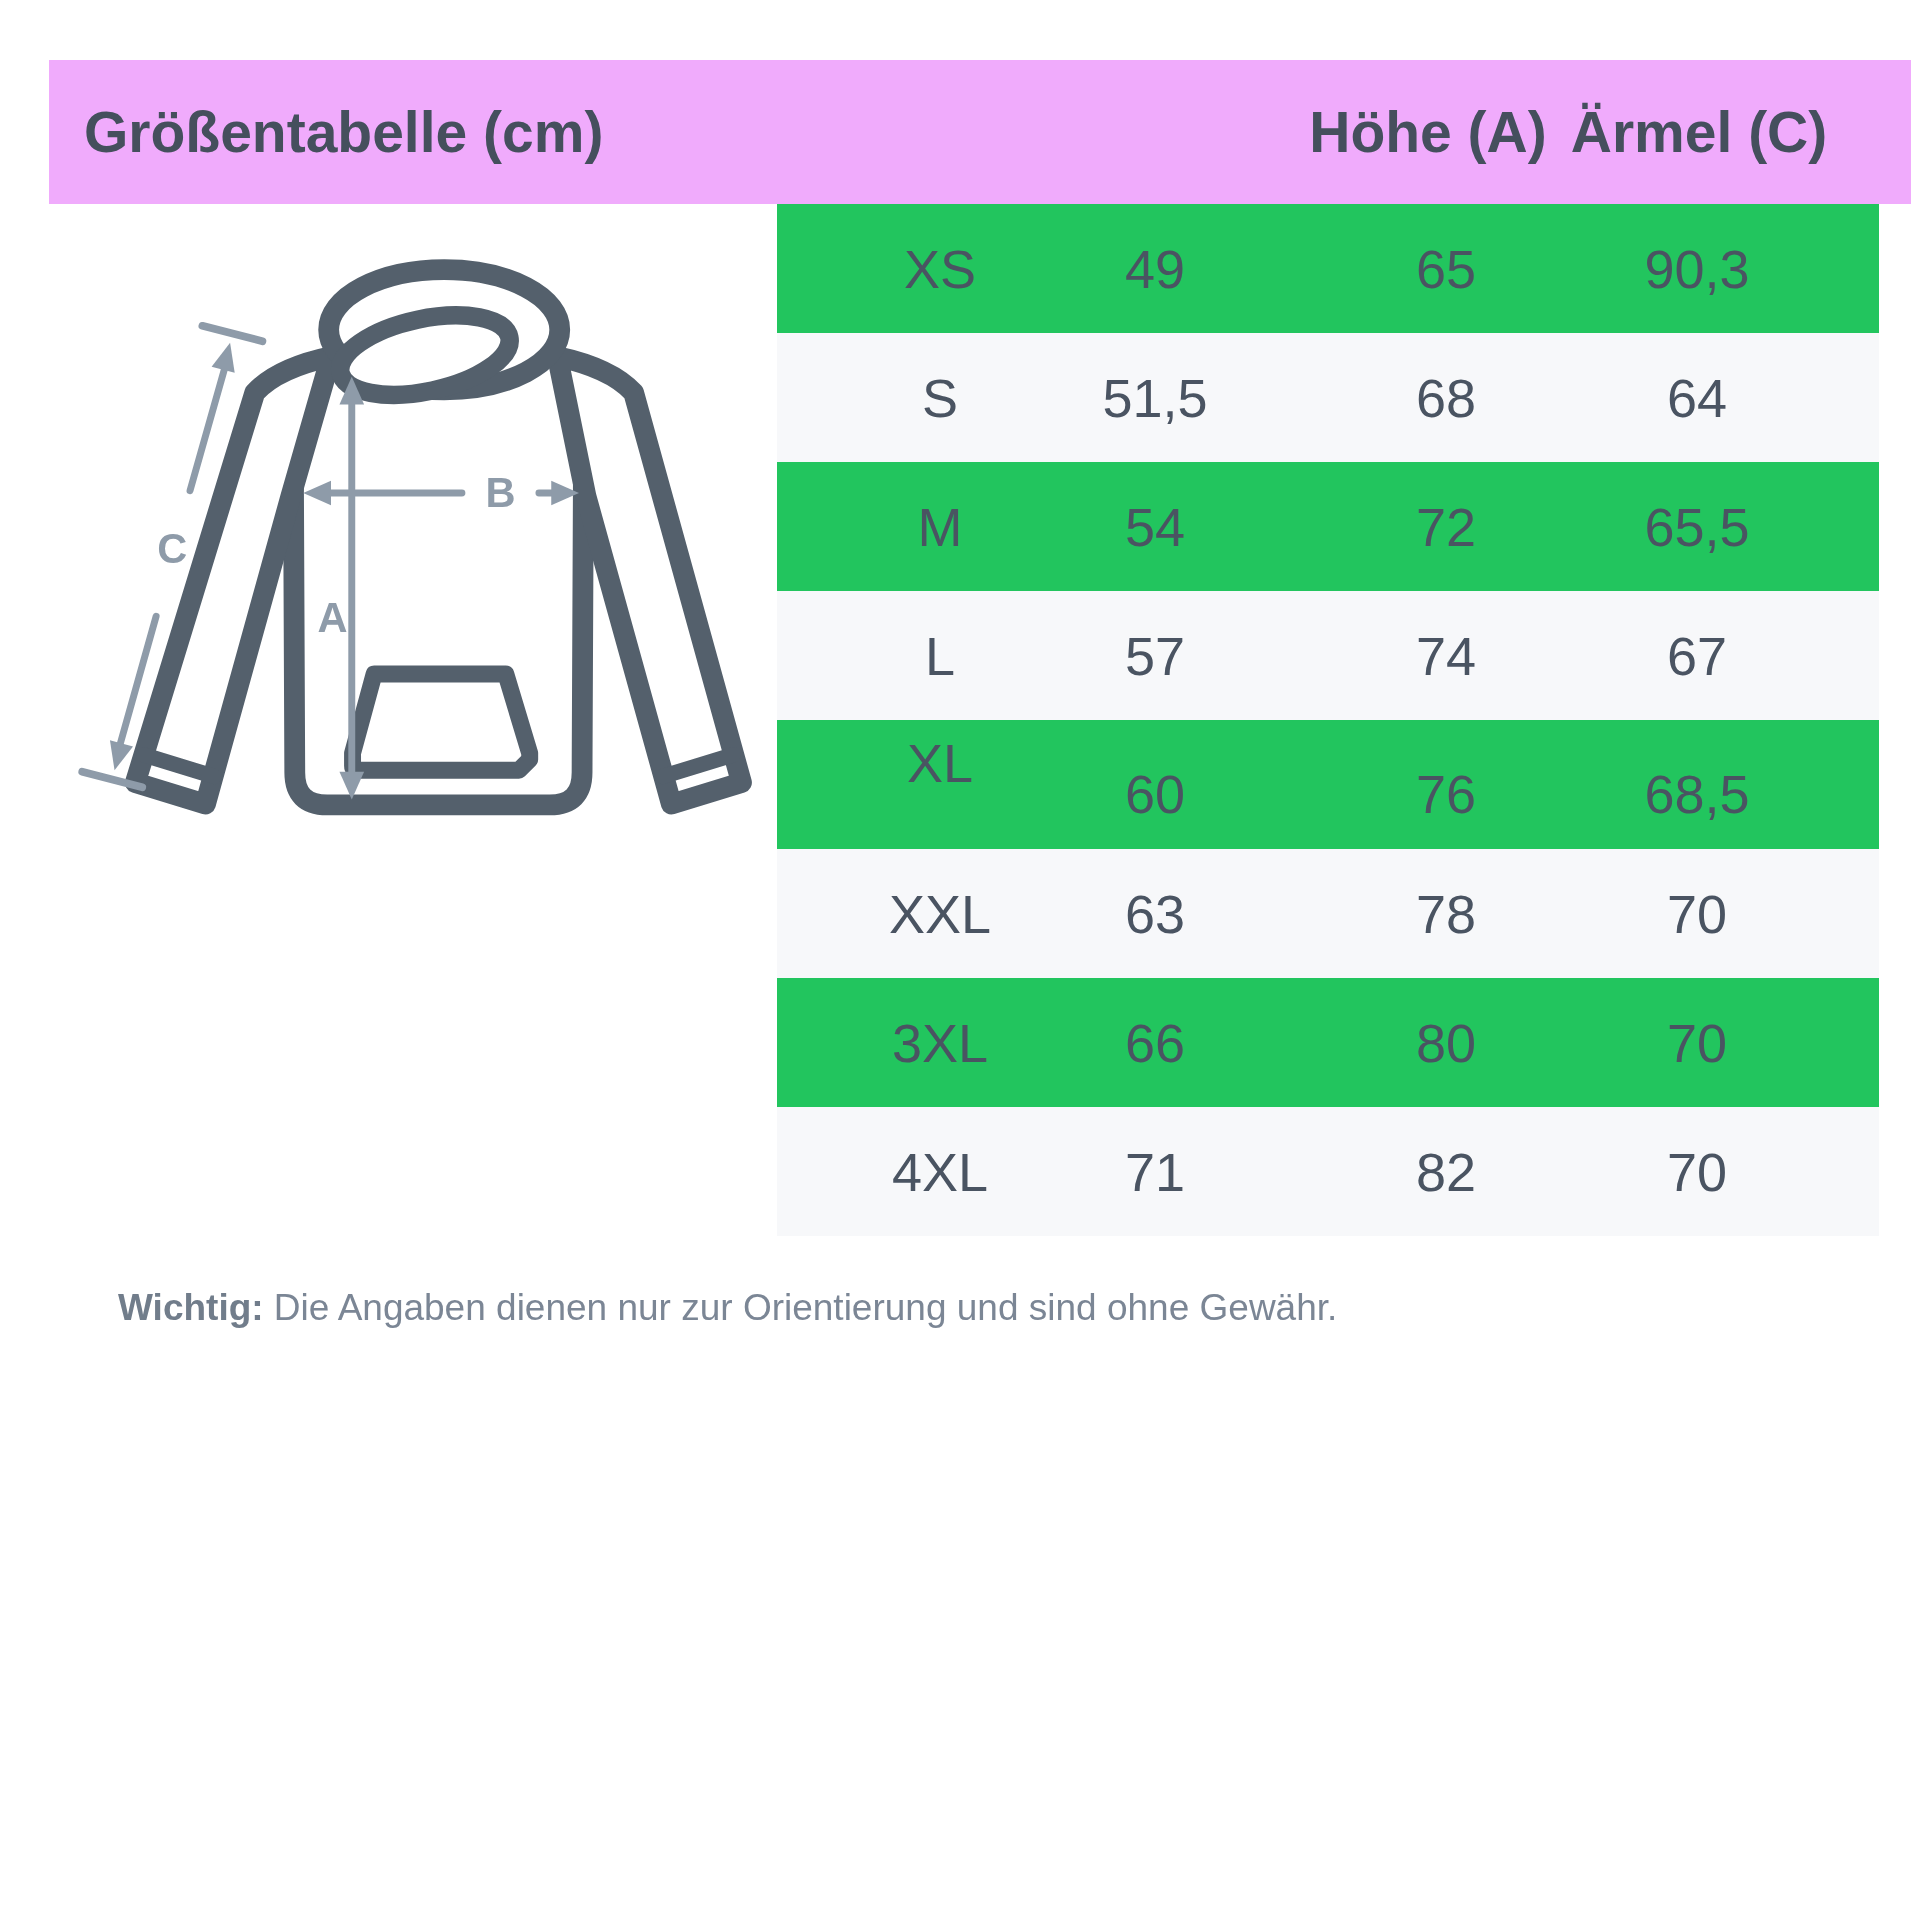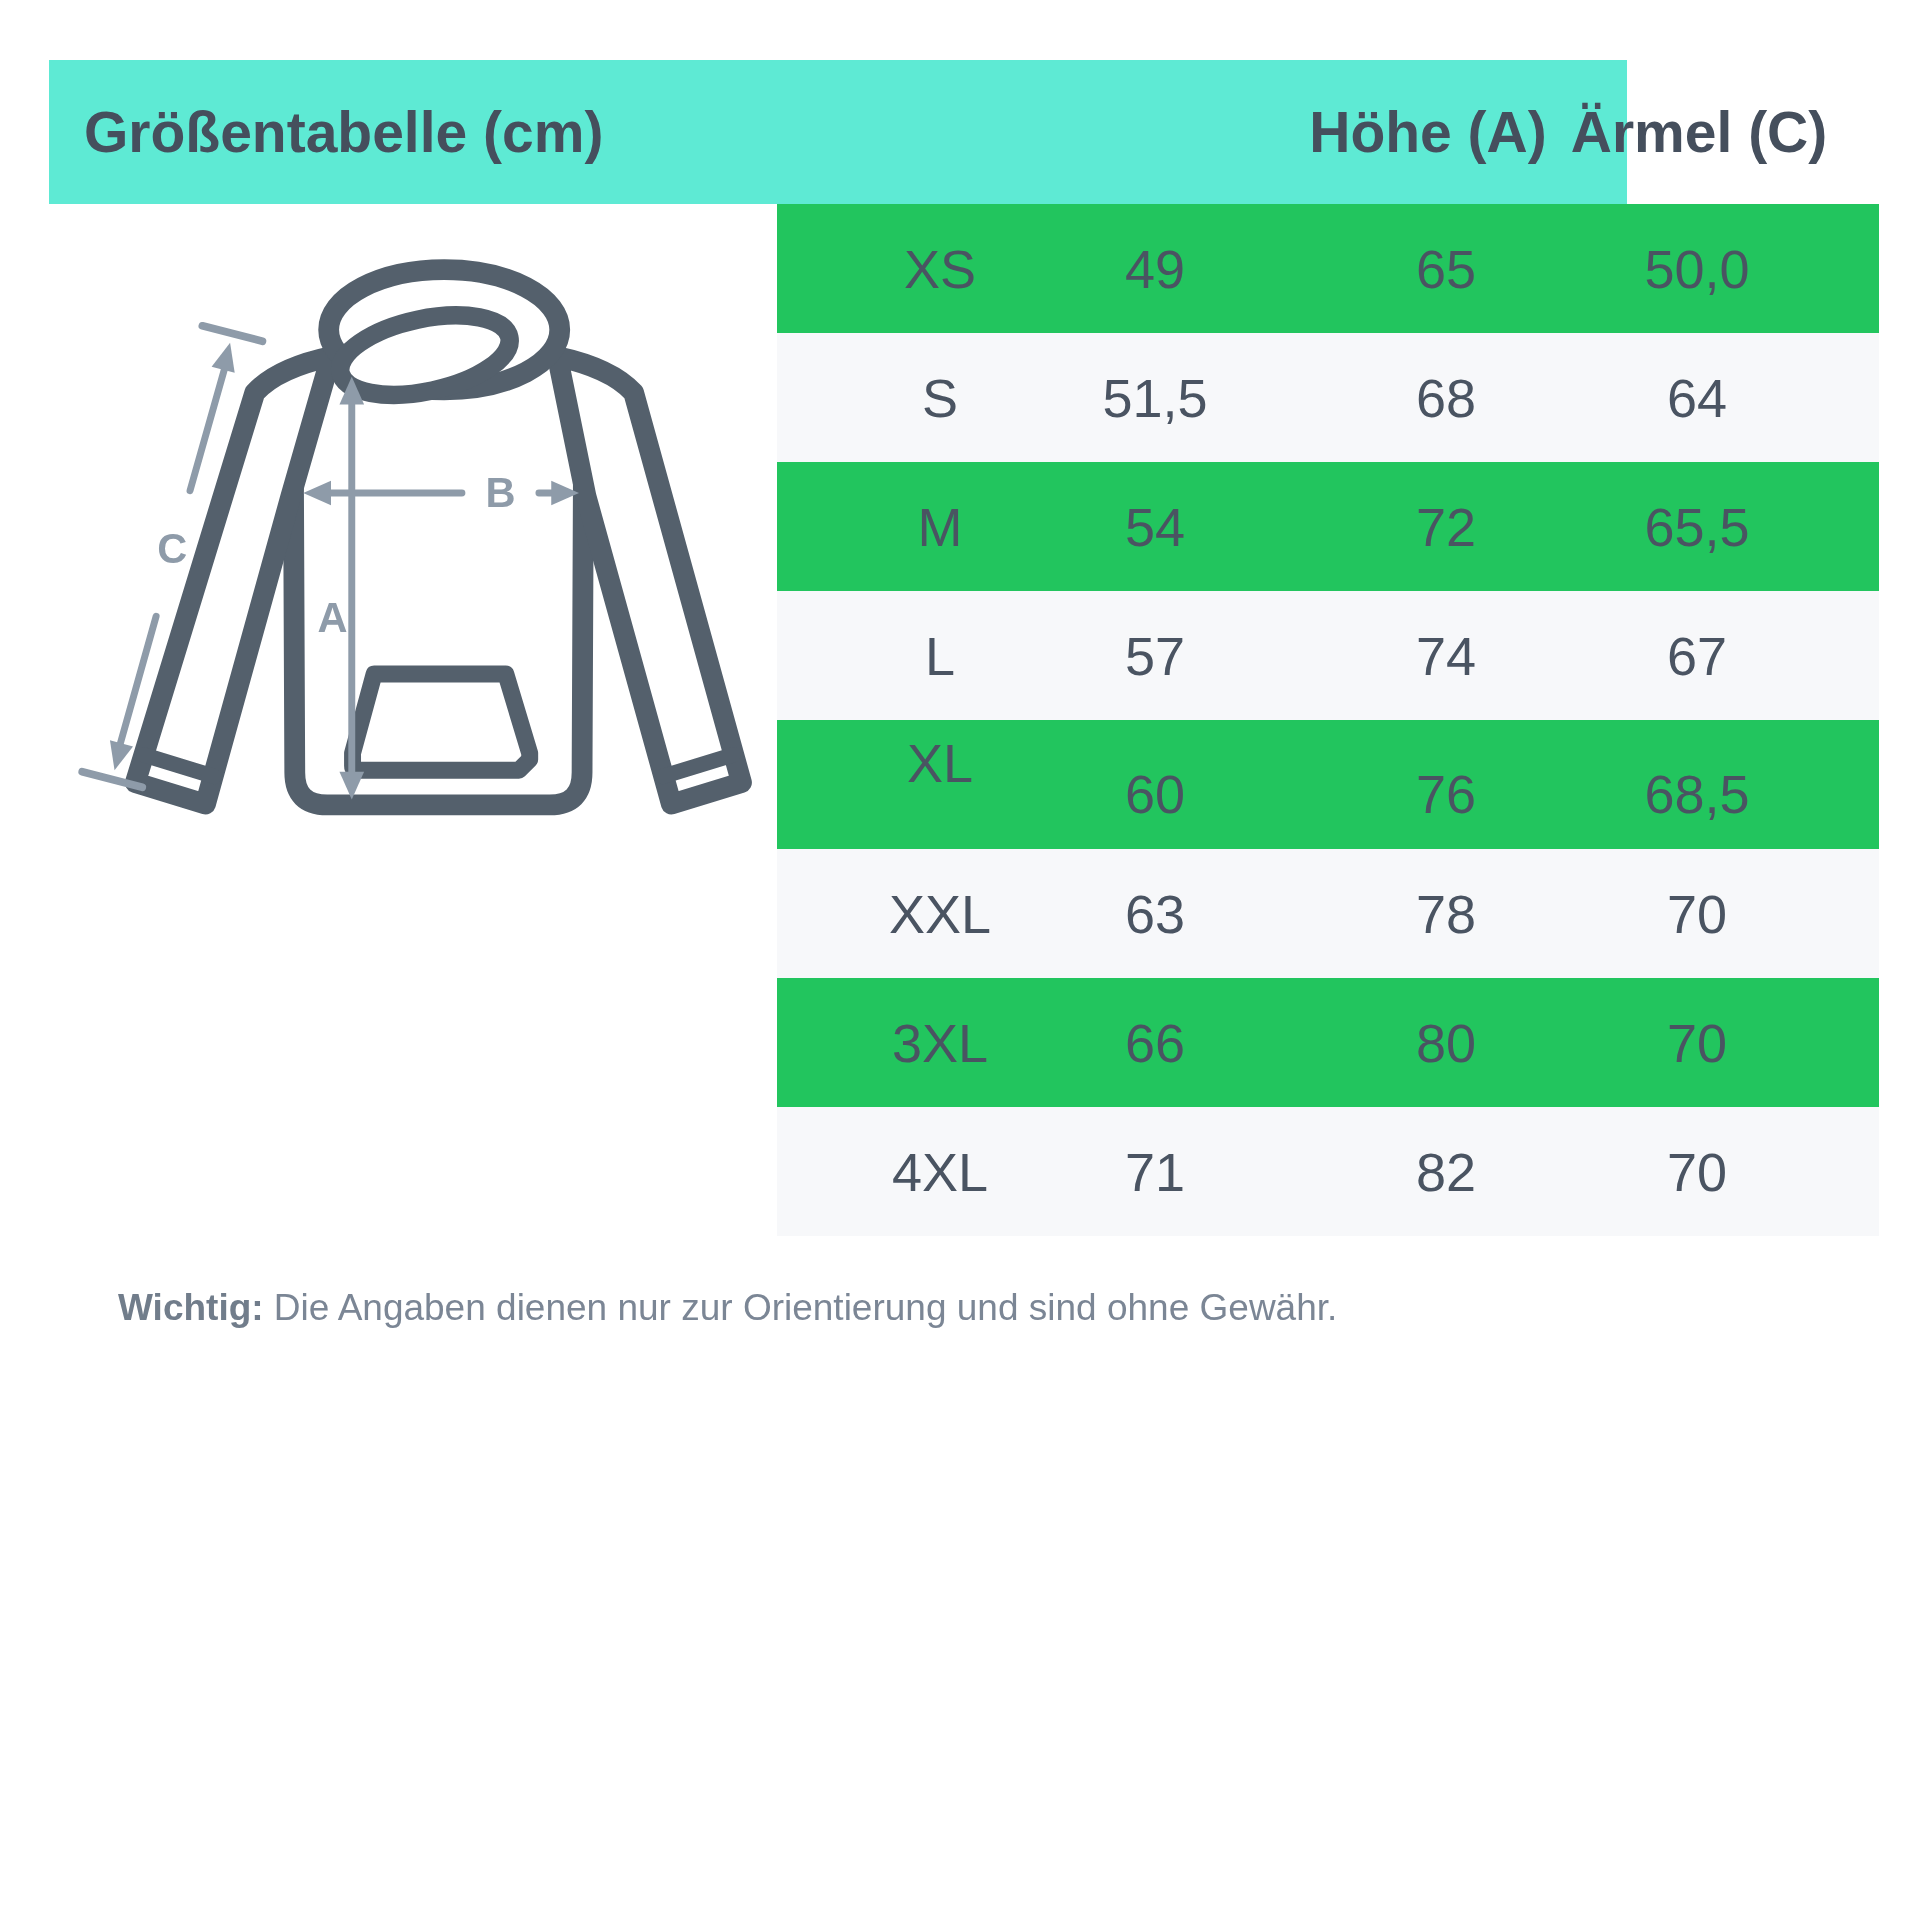--- a/index.html
+++ b/index.html
@@ -4,22 +4,22 @@
 <style>
   html,body{margin:0;padding:0;}
   body{
     width:1926px;height:1926px;
     background:#ffffff;
     font-family:"Liberation Sans","DejaVu Sans",sans-serif;
     position:relative;
     overflow:hidden;
   }
   .header-bar{
-    position:absolute;left:49px;top:60px;width:1578px;height:144px;
-    background:#5eead4;
+    position:absolute;left:49px;top:60px;width:1862px;height:144px;
+    background:#f0abfc;
   }
   .header-title{
     position:absolute;left:35px;top:50%;transform:translateY(-50%);
     font-size:57px;font-weight:bold;color:#454f5d;white-space:nowrap;
   }
   .header-col{
     position:absolute;top:50%;transform:translate(-50%,-50%);
     font-size:57px;font-weight:bold;color:#454f5d;white-space:nowrap;
   }
   .hcol-b{left:1092px}
@@ -101,21 +101,21 @@
   <line class="arrow-tick" x1="263" y1="423" x2="341" y2="443"></line>
   <line class="arrow-tick" x1="107" y1="1002" x2="185" y2="1022"></line>
   <text class="dim-label" x="224" y="712">C</text>
 </svg>
 
 <div class="size-table">
   <div class="srow">
     <span class="cell c0">XS</span>
     <span class="cell c1">49</span>
     <span class="cell c2">65</span>
-    <span class="cell c3">50,0</span>
+    <span class="cell c3">90,3</span>
   </div>
   <div class="srow">
     <span class="cell c0">S</span>
     <span class="cell c1">51,5</span>
     <span class="cell c2">68</span>
     <span class="cell c3">64</span>
   </div>
   <div class="srow">
     <span class="cell c0">M</span>
     <span class="cell c1">54</span>

